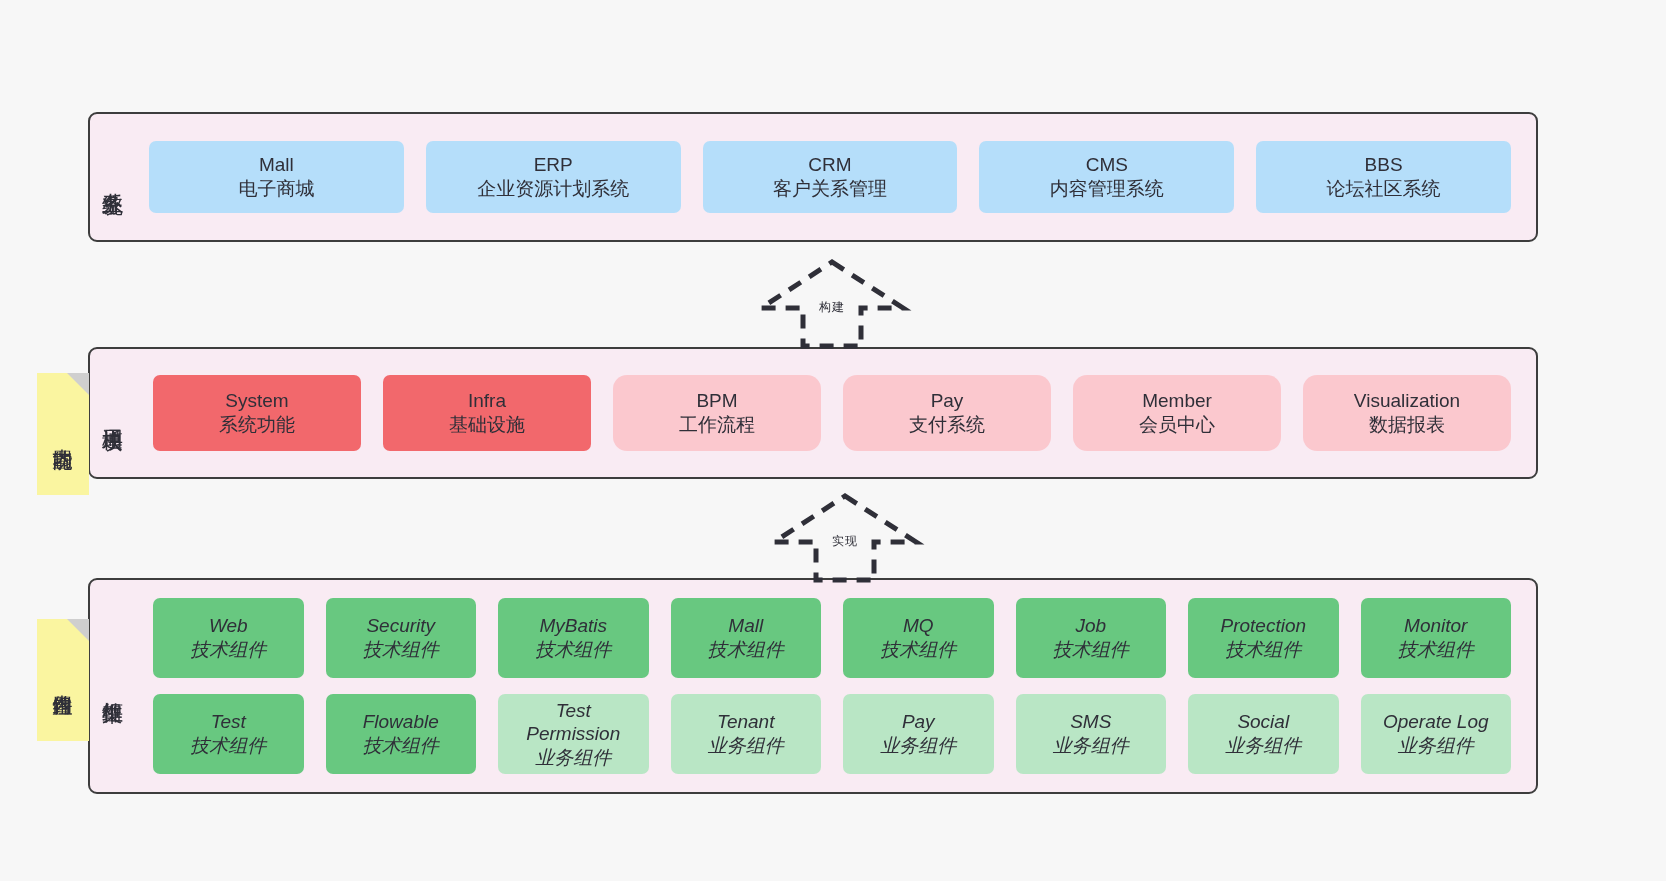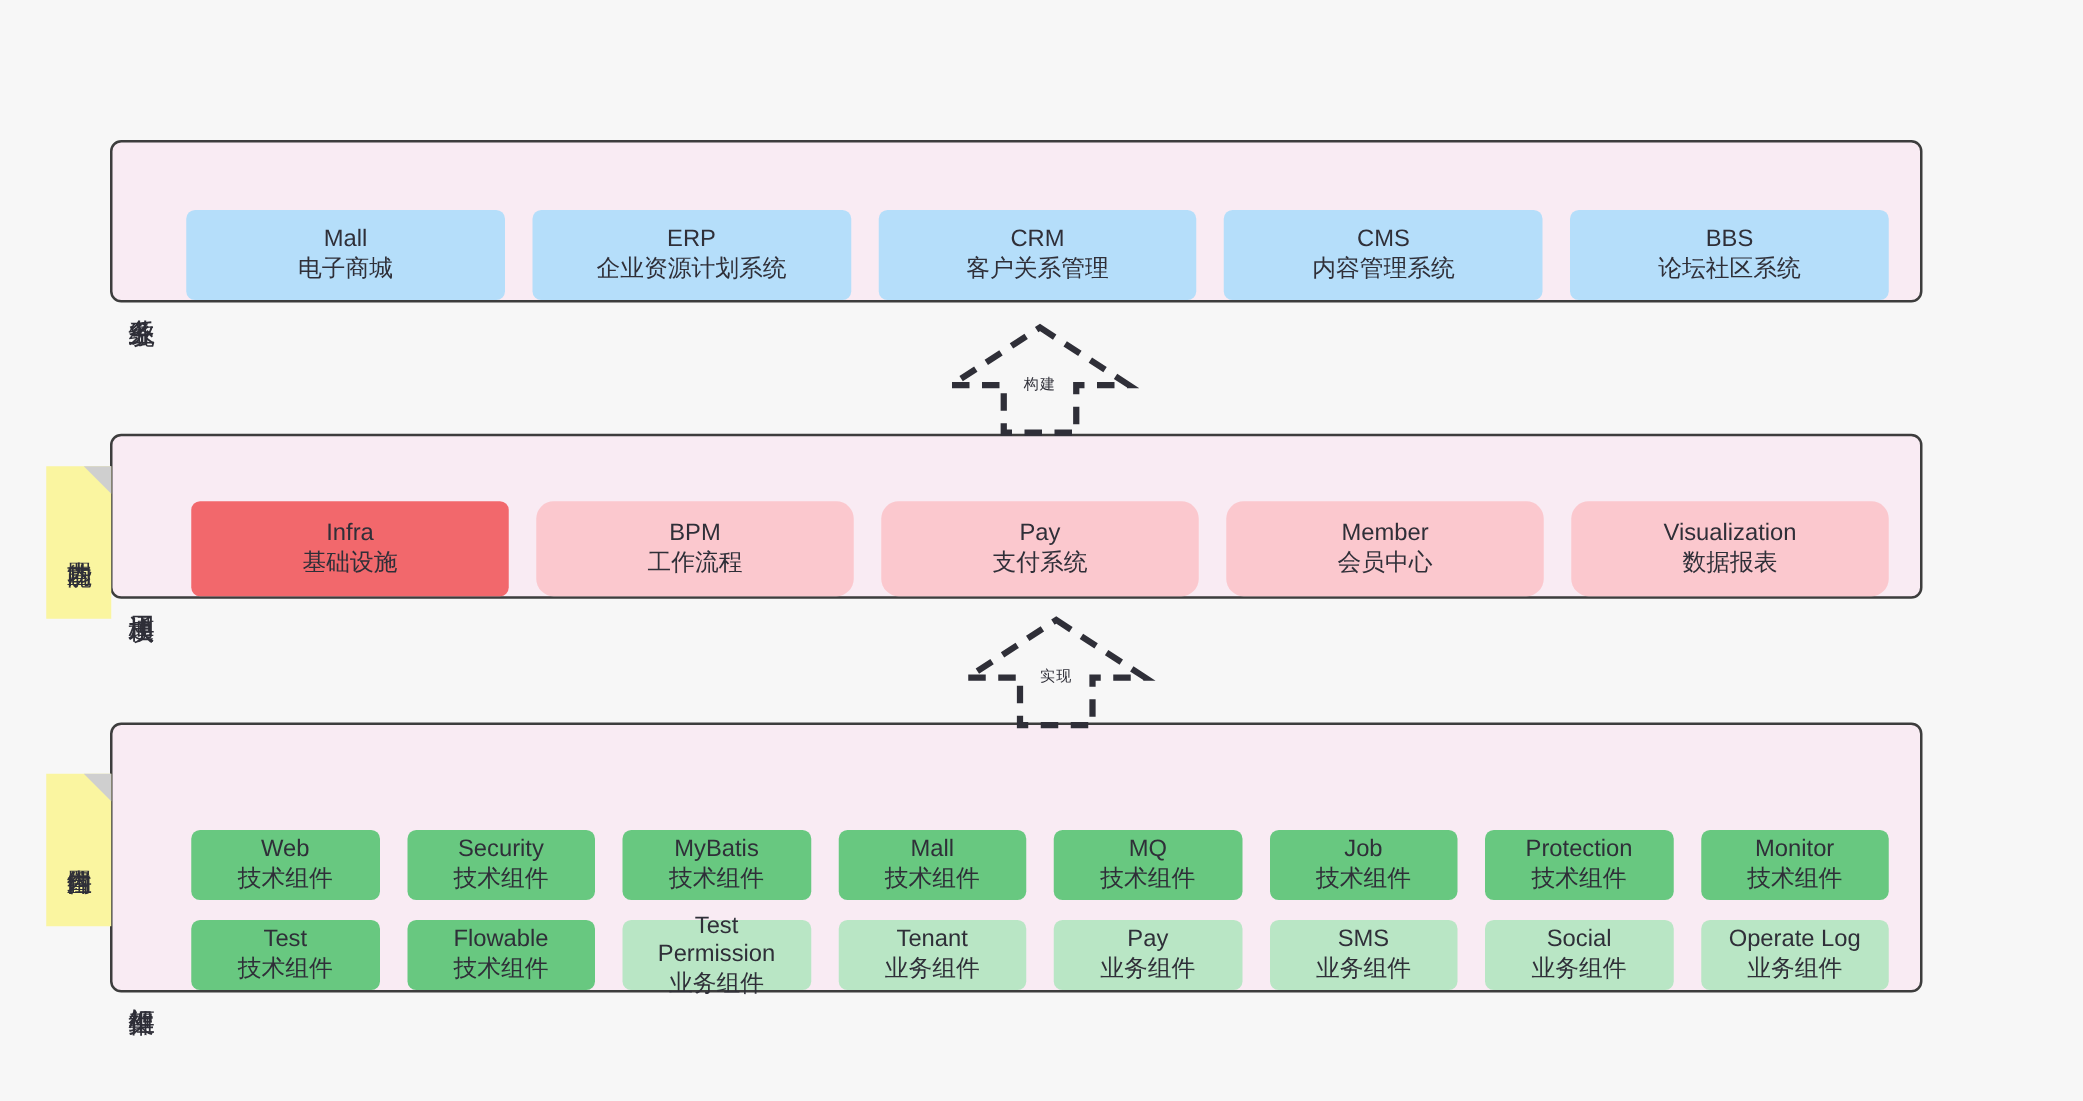--- a/index.html
+++ b/index.html
@@ -24,21 +24,21 @@
 
   
   .layer {
     position: absolute;
     box-sizing: border-box;
     background: #F9EBF3;
     border: 2px solid #3D3D3D;
     border-radius: 9px;
     display: flex;
     flex-direction: row;
-    align-items: flex-end;
+    align-items: center;
   }
 
   .layer-label {
     flex: 0 0 auto;
     width: 44px;
     display: flex;
     align-items: center;
     justify-content: center;
     font-size: 21px;
     line-height: 1.18;
@@ -99,21 +99,21 @@
   .c-lightgreen  { background: #B9E6C5; }
 
   
   #layer-business { left: 88px;  top: 112px; width: 1450px; height: 130px; }
   #layer-business .layer-body { padding-left: 4px; }
   #layer-common   { left: 88px;  top: 347px; width: 1450px; height: 132px; }
   #layer-frame    { left: 88px;  top: 578px; width: 1450px; height: 216px; }
 
   #layer-business .card { height: 72px; }
   #layer-common   .card { height: 76px; }
-  #layer-frame    .card { height: 56px; }
+  #layer-frame    .card { height: 80px; font-style: italic; }
 
   
   .sticky {
     position: absolute;
     width: 52px;
     background: #FAF5A0;
     color: #2F2F38;
     font-size: 20px;
     line-height: 1.2;
     letter-spacing: 0.5px;
@@ -213,20 +213,26 @@
     <span class="fold"></span>
     <span>内置功能</span>
   </div>
 
   <div class="layer" id="layer-common">
     <div class="layer-label">通用模块</div>
     <div class="layer-body">
       <div class="row">
         <div class="cell">
           <div class="card c-red">
+            <span class="en">System</span>
+            <span class="cn">系统功能</span>
+          </div>
+        </div>
+        <div class="cell">
+          <div class="card c-red">
             <span class="en">Infra</span>
             <span class="cn">基础设施</span>
           </div>
         </div>
         <div class="cell">
           <div class="card c-pink">
             <span class="en">BPM</span>
             <span class="cn">工作流程</span>
           </div>
         </div>

